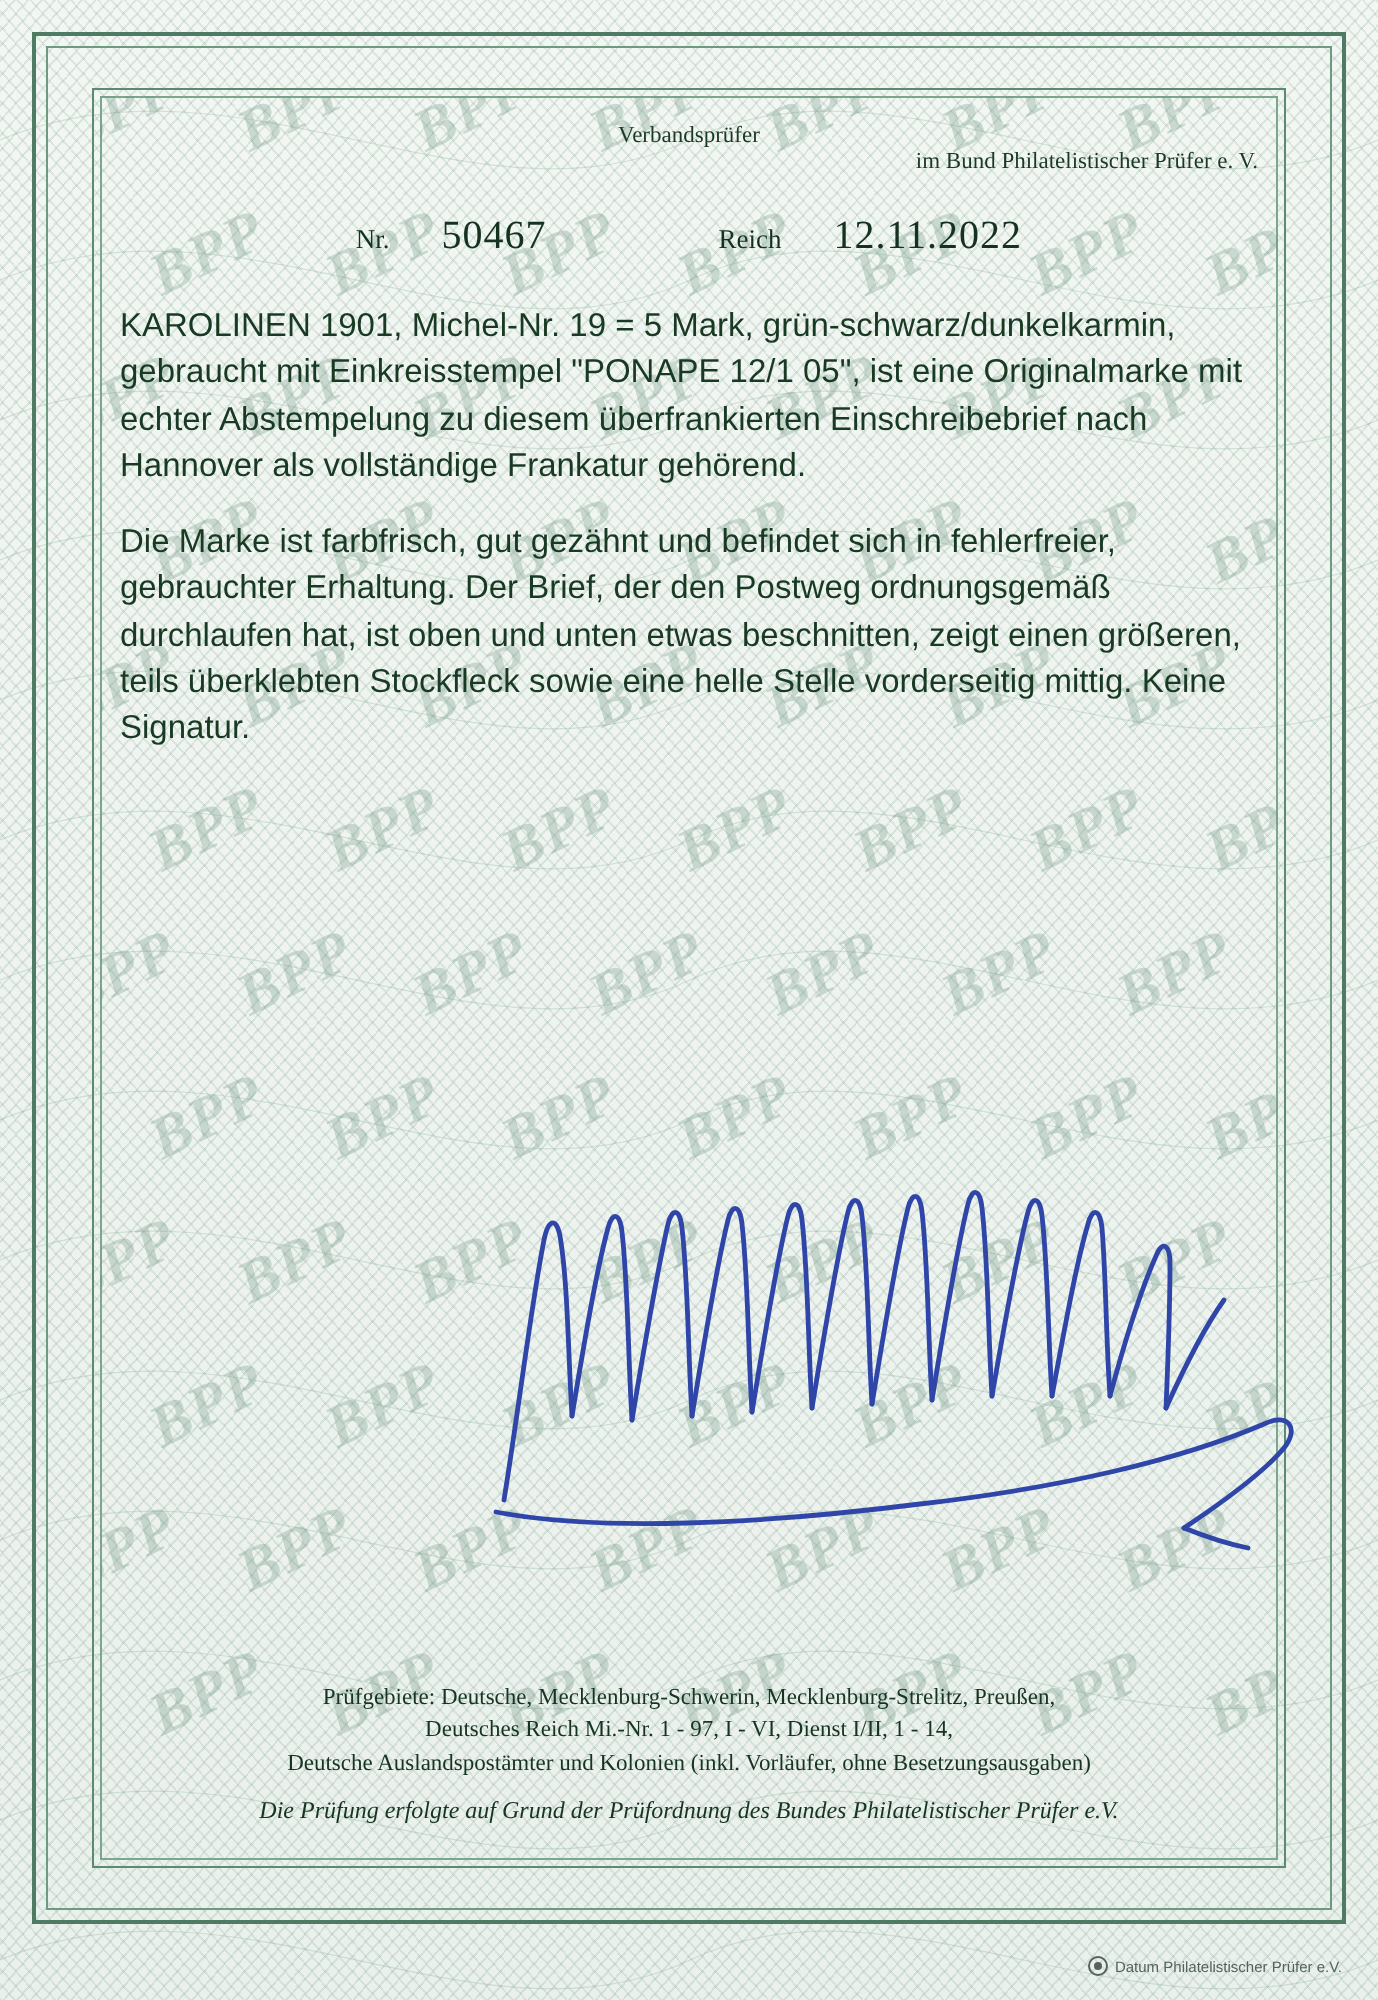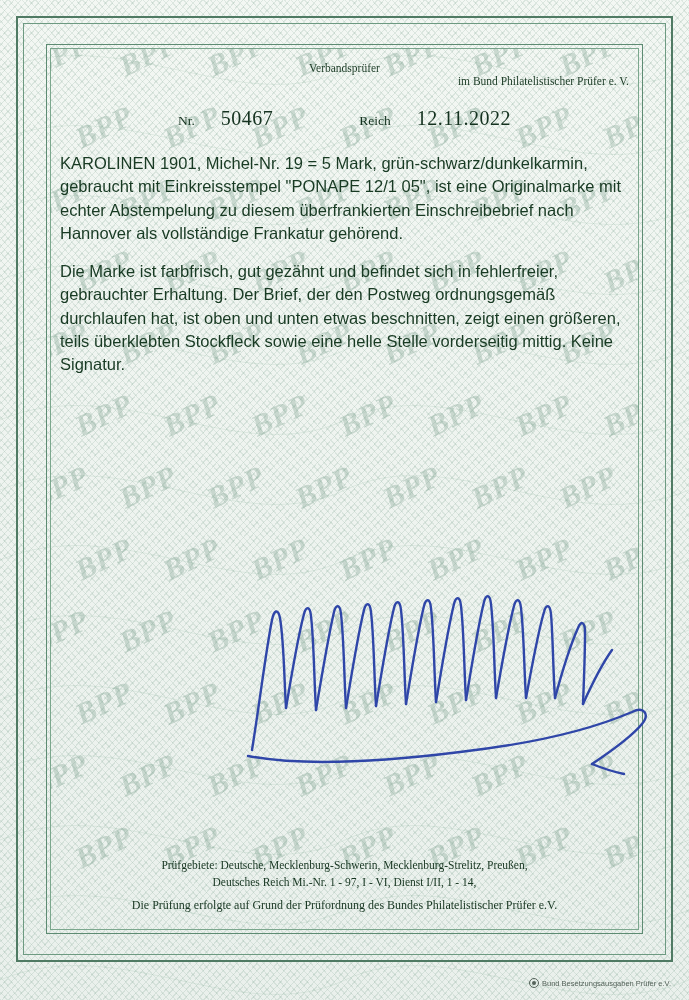--- a/index.html
+++ b/index.html
@@ -169,20 +169,21 @@
     right: 60px;
     bottom: 86px;
     text-align: center;
     color: #163520;
     font-size: 11.5px;
     line-height: 1.45;
   }
   .footer .last {
     margin-top: 6px;
     font-size: 12px;
+    font-style: italic;
   }
 
   .bottom-credit {
     position: absolute;
     right: 18px;
     bottom: 12px;
     font-size: 7.5px;
     color: #55635a;
     font-family: "Liberation Sans", sans-serif;
     display: flex;
@@ -359,21 +360,22 @@
         <path d="M8,176 C60,186 140,182 220,172 C290,164 350,150 392,132 C404,126 410,134 402,144 C392,156 370,172 352,184"></path>
         <path d="M352,184 C362,188 374,192 384,194"></path>
       </g>
     </svg>
 
   </div>
 
   <div class="footer">
     <div>Prüfgebiete: Deutsche, Mecklenburg-Schwerin, Mecklenburg-Strelitz, Preußen,</div>
     <div>Deutsches Reich Mi.-Nr. 1 - 97, I - VI, Dienst I/II, 1 - 14,</div>
+    <div>Deutsche Auslandspostämter und Kolonien (inkl. Vorläufer, ohne Besetzungsausgaben)</div>
     <div class="last">Die Prüfung erfolgte auf Grund der Prüfordnung des Bundes Philatelistischer Prüfer e.V.</div>
   </div>
 
   <div class="bottom-credit">
     <span class="credit-dot"></span>
-    <span>Bund Besetzungsausgaben Prüfer e.V.</span>
+    <span>Datum Philatelistischer Prüfer e.V.</span>
   </div>
 
 </div>
 
 </body></html>

